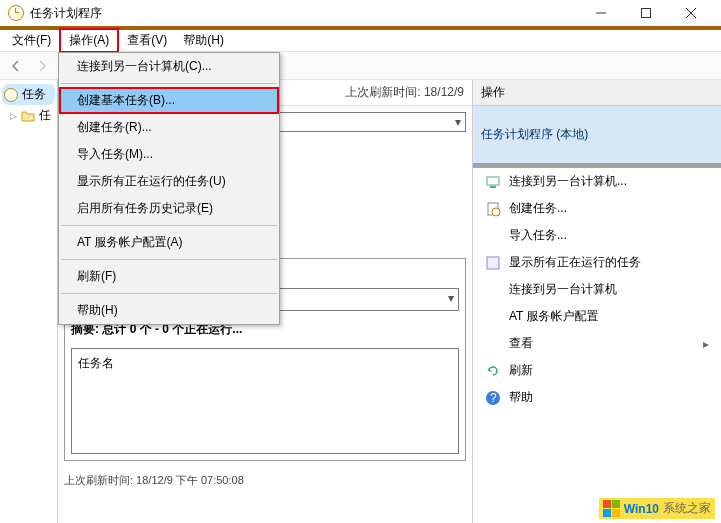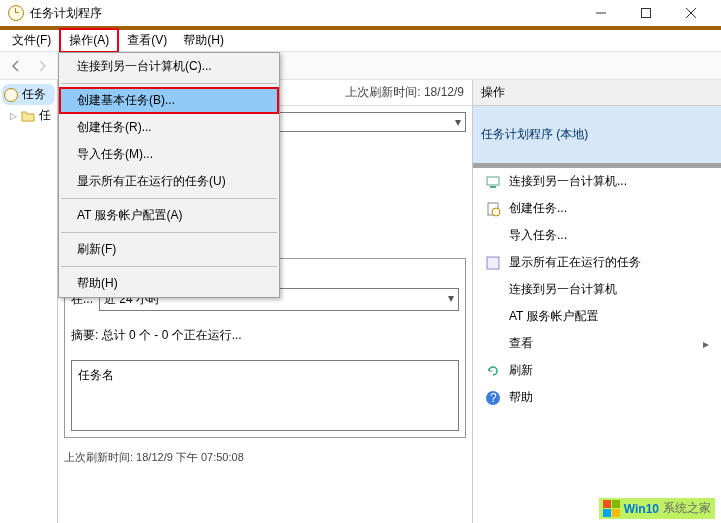--- a/index.html
+++ b/index.html
@@ -26,36 +26,36 @@
     .tree-item.selected { background: #cde8ff; }
     
     .center-pane { flex: 1; overflow: hidden; position: relative; border-right: 1px solid #ccc; }
     .center-header { background: #fff; padding: 4px 8px; color: #444; border-bottom: 1px solid #ddd; font-size: 11px; }
     .panel-box { border: 1px solid #999; margin: 6px; padding: 6px; background: #fff; }
     .panel-label { font-weight: bold; color: #1a4e82; margin-bottom: 4px; }
     .panel-text { color: #333; line-height: 1.5; font-size: 11px; }
     .select-row { display: flex; align-items: center; gap: 6px; margin: 6px 0; }
     .select-box { border: 1px solid #7a7a7a; padding: 2px 18px 2px 4px; background: #fff; position: relative; flex: 1; }
     .select-box::after { content: "▾"; position: absolute; right: 4px; top: 2px; color: #555; }
-    .big-list { border: 1px solid #7a7a7a; height: 71px; margin-top: 8px; padding: 6px; }
+    .big-list { border: 1px solid #7a7a7a; height: 106px; margin-top: 8px; padding: 6px; }
     .footer-time { padding: 6px; color: #444; font-size: 11px; }
     
     .right-pane { width: 248px; background: #fff; }
     .right-header { background: #f0f0f0; padding: 4px 8px; border-bottom: 1px solid #ccc; }
     .right-section-title { background: #d6e8f7; padding: 20px 8px; color: #003366; border-bottom: 5px solid #a3a3a3; }
     .action-item { display: flex; align-items: center; gap: 8px; padding: 5px 12px; cursor: default; }
     .action-icon { width: 16px; height: 16px; display: flex; align-items: center; justify-content: center; }
     
     
     .dropdown { position: absolute; left: 58px; top: 52px; width: 222px; background: #f2f2f2; border: 1px solid #a0a0a0; box-shadow: 2px 2px 4px rgba(0,0,0,0.25); z-index: 100; }
     .dropdown-item { padding: 5px 18px; cursor: default; }
     .dropdown-item.highlight { outline: 2px solid #e60012; outline-offset: -2px; background: #91c9f7; }
     .dropdown-sep { height: 1px; background: #c0c0c0; margin: 3px 2px; }
     
-    .watermark { position: absolute; right: 6px; bottom: 4px; display: flex; align-items: center; gap: 4px; font-size: 13px; color: #333; background: #bef264; padding: 2px 4px; }
+    .watermark { position: absolute; right: 6px; bottom: 4px; display: flex; align-items: center; gap: 4px; font-size: 13px; color: #333; background: #fde047; padding: 2px 4px; }
     .win-logo { display: grid; grid-template-columns: 8px 8px; grid-template-rows: 8px 8px; gap: 1px; }
     .wl1 { background: #f25022; } .wl2 { background: #7fba00; } .wl3 { background: #00a4ef; } .wl4 { background: #ffb900; }
     
     svg { display: block; }
   </style>
 </head>
 <body>
 
 <div class="titlebar">
   <div class="titlebar-icon"></div>
@@ -145,21 +145,21 @@
       </div>
     </div>
     <div class="panel-box">
       <div class="panel-label">任务状态</div>
       <div class="select-row">
         <span>在...</span>
         <div class="select-box">
           <span>近 24 小时</span>
         </div>
       </div>
-      <div style="margin:16px 0;">摘要: 总计 0 个 - 0 个正在运行...</div>
+      <div style="margin:10px 0;font-weight:bold;">摘要: 总计 0 个 - 0 个正在运行...</div>
       <div class="big-list">
         <div>任务名</div>
       </div>
     </div>
     <div class="footer-time">上次刷新时间: 18/12/9 下午 07:50:08</div>
   </div>
 
   <div class="right-pane">
     <div class="right-header">操作</div>
     <div class="right-section-title">任务计划程序 (本地)</div>
@@ -227,20 +227,21 @@
   </div>
 </div>
 
 <div class="dropdown">
   <div class="dropdown-item">连接到另一台计算机(C)...</div>
   <div class="dropdown-sep"></div>
   <div class="dropdown-item highlight">创建基本任务(B)...</div>
   <div class="dropdown-item">创建任务(R)...</div>
   <div class="dropdown-item">导入任务(M)...</div>
   <div class="dropdown-item">显示所有正在运行的任务(U)</div>
+  <div class="dropdown-item">启用所有任务历史记录(E)</div>
   <div class="dropdown-sep"></div>
   <div class="dropdown-item">AT 服务帐户配置(A)</div>
   <div class="dropdown-sep"></div>
   <div class="dropdown-item">刷新(F)</div>
   <div class="dropdown-sep"></div>
   <div class="dropdown-item">帮助(H)</div>
 </div>
 
 <div class="watermark">
   <div class="win-logo">

